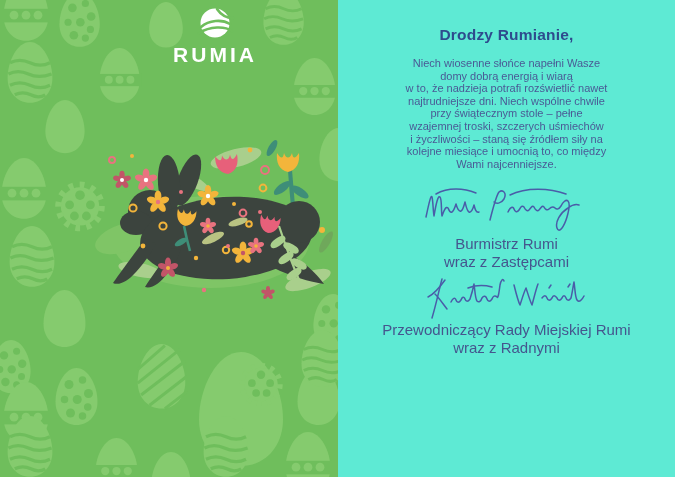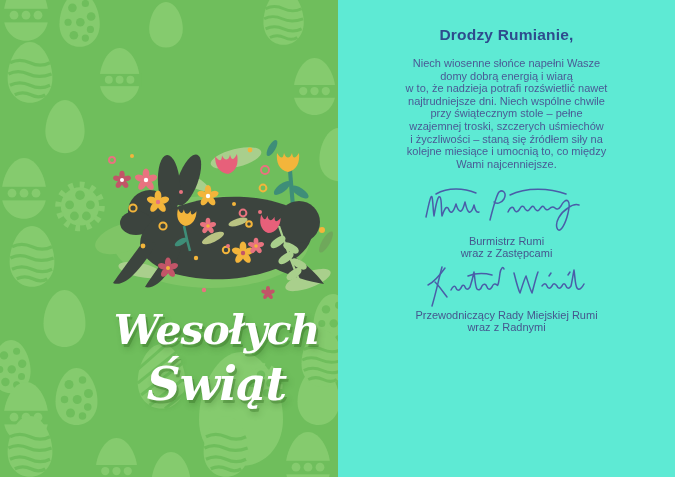--- a/index.html
+++ b/index.html
@@ -20,21 +20,21 @@
   .greeting .g1 { font-size:41px; line-height:52px; letter-spacing:-1px; }
   .greeting .g2 { font-size:47px; line-height:56px; letter-spacing:-1px; }
 
   
   .right-panel { position:relative; flex:1; height:477px; background:#5eead4; padding:26px 16px 10px;
                  text-align:center; color:#4A5A95; }
   .salutation { font-size:15.5px; font-weight:bold; color:#2E4B8D; letter-spacing:.2px; margin-bottom:13px; }
   .msg { font-size:11px; line-height:12.6px; white-space:pre-line; margin-bottom:13px; color:#4A5A95; }
   .closing { font-size:11px; line-height:13px; margin-top:4px; margin-bottom:2px; }
   .sig { display:block; margin:0 auto; }
-  .sig-title { font-size:11px; line-height:12px; white-space:pre-line; color:#45568E; }
+  .sig-title { font-size:15px; line-height:18px; white-space:pre-line; color:#45568E; }
   .sig-block-2 .sig { margin-top:2px; }
 </style>
 </head>
 <body>
 
 <div class="card">
 
   <div class="left-panel">
 
     <svg class="egg-bg" width="338" height="477" viewBox="0 0 338 477">
@@ -117,20 +117,31 @@
       <use href="#egg-wavy" transform="translate(6,416) scale(0.8)"></use>
       <use href="#egg-band" transform="translate(94,438) scale(0.75)"></use>
       <use href="#egg-plain" transform="translate(150,452) scale(0.7)"></use>
       <use href="#egg-wavy" transform="translate(202,416) scale(0.8)"></use>
       <use href="#egg-band" transform="translate(284,432) scale(0.8)"></use>
       <use href="#egg-plain" transform="translate(296,368) scale(0.75)"></use>
       <use href="#egg-dots" transform="translate(312,294) scale(0.7)"></use>
       <use href="#egg-wavy" transform="translate(300,330) scale(0.75)"></use>
     </svg>
 
+    <div class="logo">
+      <svg width="46" height="36" viewBox="0 0 46 36">
+        <circle cx="23" cy="17" r="14.5" fill="#ffffff"></circle>
+        <g stroke="#6FBE5C" stroke-width="2.6" fill="none" stroke-linecap="round">
+          <path d="M9,21 C17,14 30,13 38,18"></path>
+          <path d="M7,27 C18,20 33,20 40,25"></path>
+          <path d="M25,3 C29,9 35,12 41,12"></path>
+        </g>
+      </svg>
+      <div class="logo-text">RUMIA</div>
+    </div>
 
     <div class="bunny-wrap">
       <svg width="250" height="170" viewBox="0 0 250 170">
         <defs>
           <g id="daisy">
             <ellipse cx="0" cy="-6" rx="3.4" ry="5.6"></ellipse>
             <ellipse cx="0" cy="-6" rx="3.4" ry="5.6" transform="rotate(72)"></ellipse>
             <ellipse cx="0" cy="-6" rx="3.4" ry="5.6" transform="rotate(144)"></ellipse>
             <ellipse cx="0" cy="-6" rx="3.4" ry="5.6" transform="rotate(216)"></ellipse>
             <ellipse cx="0" cy="-6" rx="3.4" ry="5.6" transform="rotate(288)"></ellipse>
@@ -233,24 +244,20 @@
         </g>
         <circle cx="57" cy="116" r="2.4" fill="#F3B53B"></circle>
         <circle cx="142" cy="116" r="2" fill="#E8737F"></circle>
         <circle cx="110" cy="128" r="2.2" fill="#F3B53B"></circle>
         <circle cx="95" cy="62" r="2" fill="#E8737F"></circle>
         <circle cx="148" cy="74" r="2" fill="#F3B53B"></circle>
         <circle cx="174" cy="82" r="2" fill="#E8737F"></circle>
       </svg>
     </div>
 
-    <div class="greeting">
-      <div class="g1">Wesołych</div>
-      <div class="g2">Świąt</div>
-    </div>
   </div>
 
   <div class="right-panel">
     <div class="salutation">Drodzy Rumianie,</div>
     <p class="msg">Niech wiosenne słońce napełni Wasze
 domy dobrą energią i wiarą
 w to, że nadzieja potrafi rozświetlić nawet
 najtrudniejsze dni. Niech wspólne chwile
 przy świątecznym stole – pełne
 wzajemnej troski, szczerych uśmiechów

